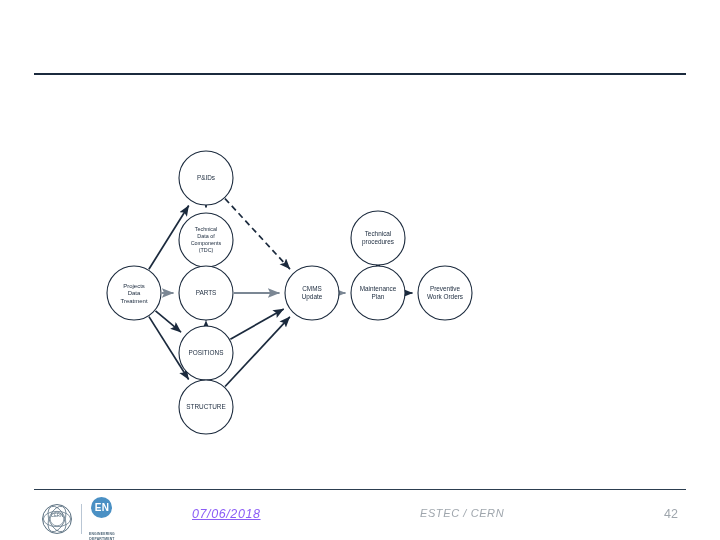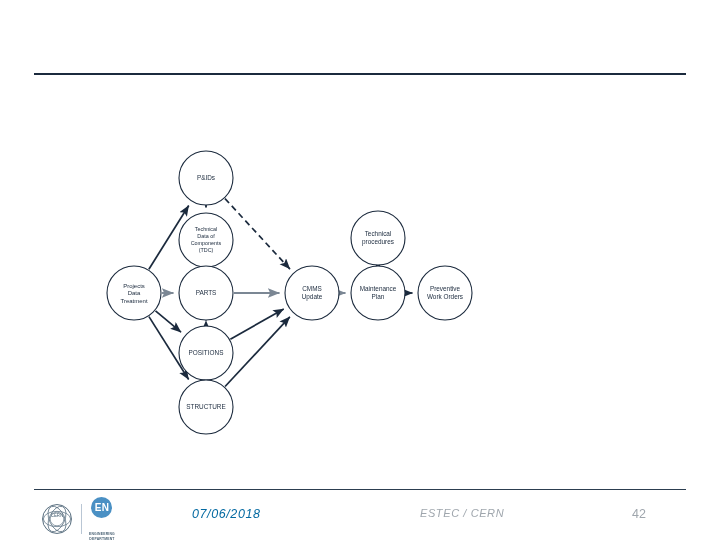--- a/index.html
+++ b/index.html
@@ -46,30 +46,31 @@
     display:flex;align-items:center;justify-content:center;
     letter-spacing:0.3px;
     font-family:"Liberation Sans", sans-serif;
   }
   .en-caption{
     font-size:3.4px;color:#4a6274;line-height:1.35;text-align:center;
     letter-spacing:0.2px;font-weight:bold;white-space:nowrap;
   }
   .f-date{
     position:absolute;left:192px;top:18px;
-    font-size:12.5px;font-style:italic;color:#0369a1;
+    font-size:12.5px;font-style:italic;color:#8b5cf6;
     letter-spacing:0.6px;
+    text-decoration:underline;
   }
   .f-center{
     position:absolute;left:420px;top:18px;
     font-size:11px;font-style:italic;color:#9fa6ad;
     letter-spacing:0.6px;
   }
   .f-page{
-    position:absolute;left:632px;top:18px;
+    position:absolute;left:664px;top:18px;
     font-size:12.5px;color:#9fa6ad;
   }
   .node-label{
     font-family:"Liberation Sans", sans-serif;
     fill:#1b2a3d;
     text-anchor:middle;
   }
 </style>
 </head>
 <body>

